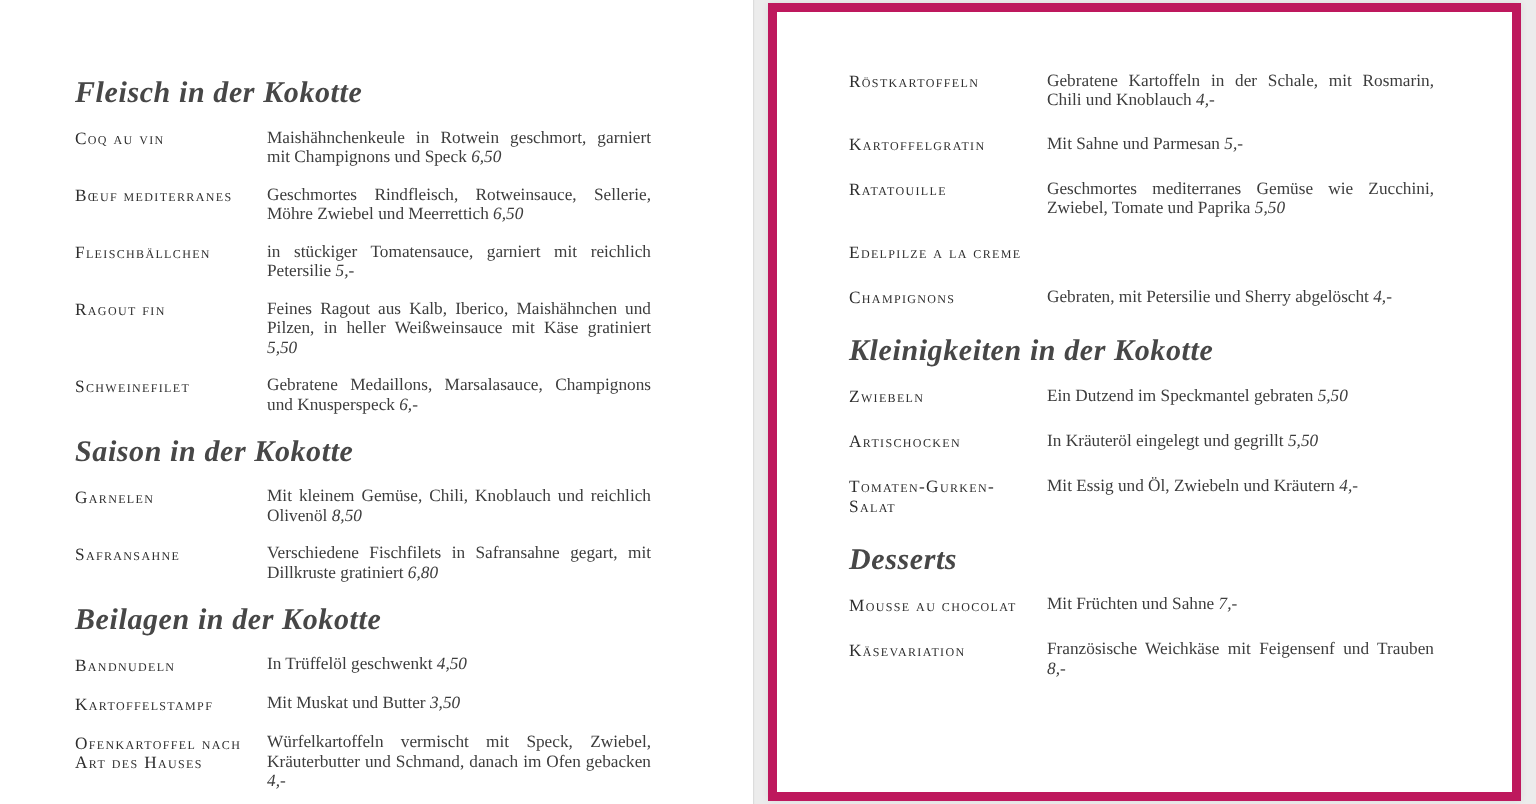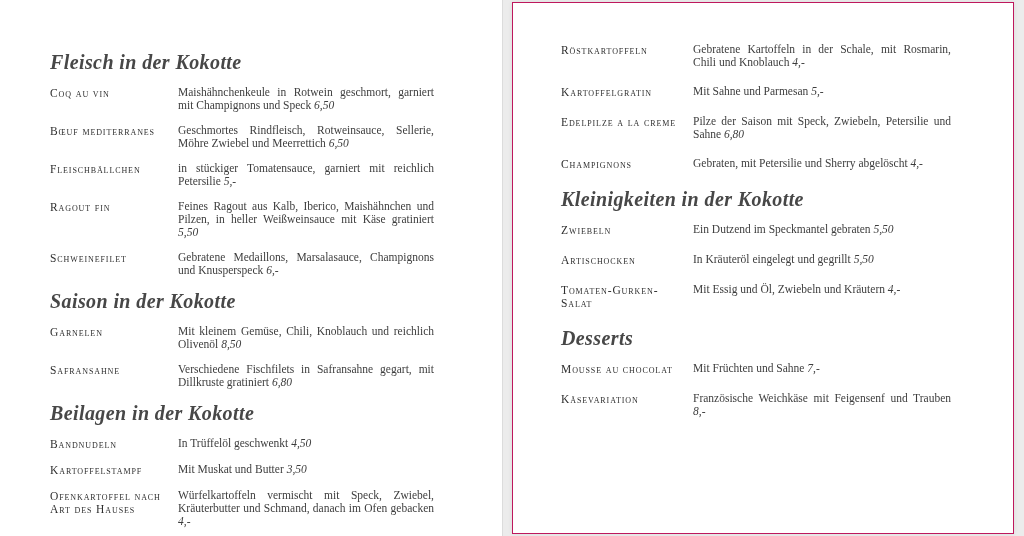--- a/index.html
+++ b/index.html
@@ -15,21 +15,21 @@
   .page { background: #ffffff; }
   .page-left {
     width: 503px; height: 536px;
     padding: 50px 46px 0 50px;
     border-right: 1px solid #dcdcdc;
   }
   .page-gap { width: 9px; height: 536px; }
   .page-right {
     width: 502px; height: 532px;
     margin: 2px 10px 2px 0;
-    border: 1px solid #be185d;
+    border: 6px solid #be185d;
     box-shadow: 0 0 5px rgba(0,0,0,0.07);
     padding: 40px 46px 0 48px;
   }
   .heading {
     font-style: italic;
     font-weight: bold;
     font-size: 20px;
     line-height: 24px;
     letter-spacing: 0.4px;
     color: #474747;
@@ -127,22 +127,25 @@
 
       <div class="item">
         <div class="name">Röstkartoffeln</div>
         <p class="desc"><span>Gebratene Kartoffeln in der Schale, mit Rosmarin, Chili und Knoblauch</span> <span class="price">4,-</span></p>
       </div>
       <div class="item">
         <div class="name">Kartoffelgratin</div>
         <p class="desc"><span>Mit Sahne und Parmesan</span> <span class="price">5,-</span></p>
       </div>
       <div class="item">
+        <div class="name">Ratatouille</div>
+        <p class="desc"><span>Geschmortes mediterranes Gemüse wie Zucchini, Zwiebel, Tomate und Paprika</span> <span class="price">5,50</span></p>
+      </div>
+      <div class="item">
         <div class="name">Edelpilze a la creme</div>
-        <p class="desc"><span>Pilze der Saison mit Speck, Zwiebeln, Petersilie und Sahne</span> <span class="price">6,80</span></p>
       </div>
       <div class="item">
         <div class="name">Champignons</div>
         <p class="desc"><span>Gebraten, mit Petersilie und Sherry abgelöscht</span> <span class="price">4,-</span></p>
       </div>
     </div>
 
     <div class="section">
       <h2 class="heading">Kleinigkeiten in der Kokotte</h2>
 

